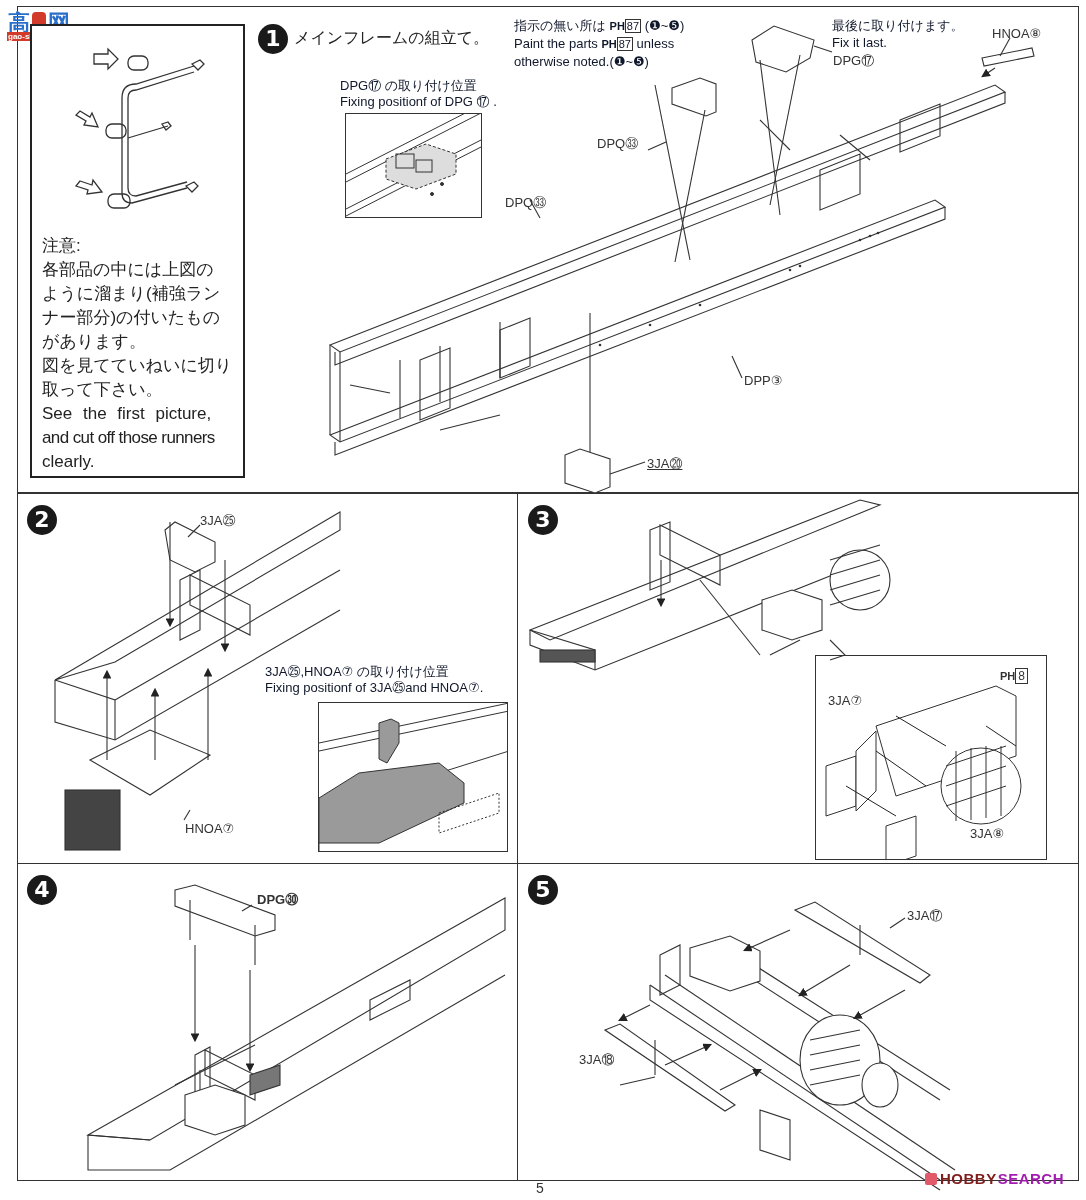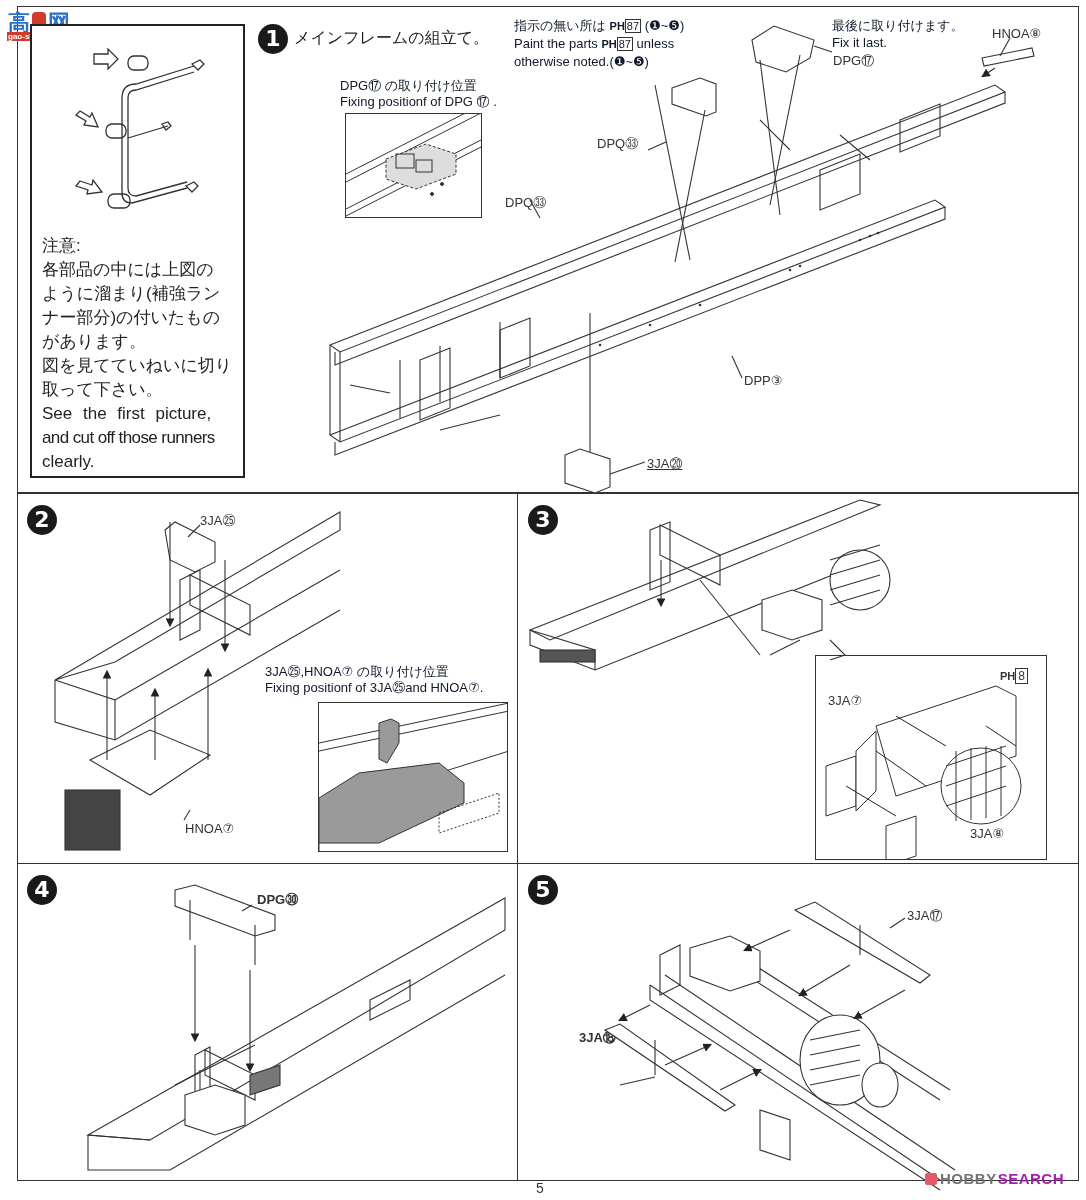--- a/index.html
+++ b/index.html
@@ -290,21 +290,21 @@
   </g>
   <defs>
       <marker id="arr4" markerWidth="8" markerHeight="8" refX="6" refY="4" orient="auto">
         <path d="M0 0 L8 4 L0 8z" fill="#222"></path>
       </marker>
     </defs>
 </svg>
 
 <div class="step-num" style="left:528px;top:875px;">5</div>
 <div class="lbl" style="left:907px;top:907px;">3JA⑰</div>
-<div class="lbl" style="left:579px;top:1029px;font-weight:bold;">3JA⑱</div>
+<div class="lbl" style="left:579px;top:1051px;">3JA⑱</div>
 <svg width="1086" height="1200">
   <g fill="none" stroke="#333" stroke-width="1.1">
     <path d="M650 985 L940 1180"></path>
       <path d="M665 975 L955 1170"></path>
     <path d="M700 945 L940 1100"></path>
       <path d="M715 940 L950 1090"></path>
     <path d="M650 985 L650 1000 L940 1190"></path>
     <path d="M660 955 l20 -10 0 40 -20 10z"></path>
     <path d="M690 948 l40 -12 30 15 0 30 -30 10 -40 -15z" fill="#fff"></path>
     <ellipse cx="840" cy="1060" rx="40" ry="45" fill="#fff"></ellipse>
@@ -328,14 +328,14 @@
   </g>
   <defs>
       <marker id="arr5" markerWidth="8" markerHeight="8" refX="6" refY="4" orient="auto">
         <path d="M0 0 L8 4 L0 8z" fill="#222"></path>
       </marker>
     </defs>
 </svg>
 
 <div class="pagenum">5</div>
 <div class="wm" style="left:925px;top:1170px;font-size:15px;letter-spacing:0.5px;">
-  <span style="display:inline-block;width:12px;height:12px;background:#e05a6a;border-radius:2px;vertical-align:-1px;margin-right:3px;"></span><span style="color:#737373;text-align:right;">HOBBY</span><span style="color:#a21caf;margin-left:1px;">SEARCH</span>
+  <span style="display:inline-block;width:12px;height:12px;background:#e05a6a;border-radius:2px;vertical-align:-1px;margin-right:3px;"></span><span style="color:#7f1d1d;text-align:right;">HOBBY</span><span style="color:#a21caf;margin-left:1px;">SEARCH</span>
 </div>
 
 </body></html>

